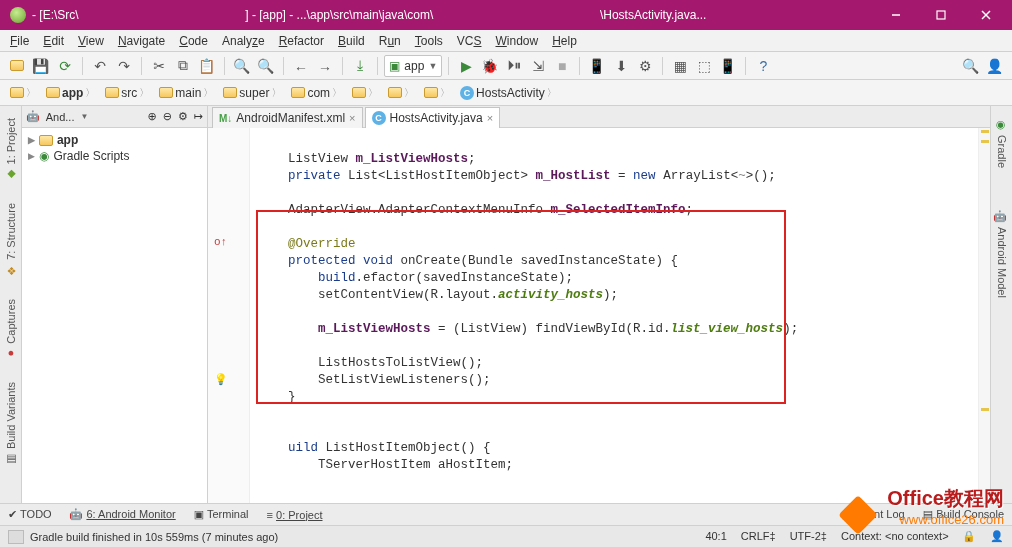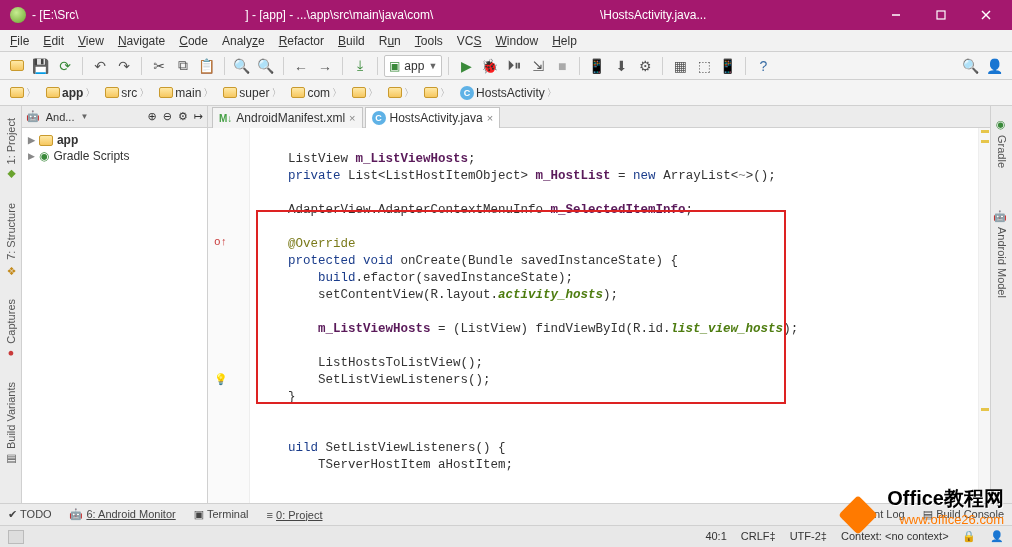--- a/index.html
+++ b/index.html
@@ -47,21 +47,21 @@
   .redbox { position: absolute; border: 2px solid #d22; pointer-events: none; }
   .rightstrips { width: 22px; background: #ececec; border-left: 1px solid #d0d0d0; display: flex; flex-direction: column; align-items: center; padding-top: 6px; gap: 30px; }
   .errstrip { width: 12px; background: #f6f6f6; border-left: 1px solid #eee; position: relative; }
   .errtick { position: absolute; right: 1px; width: 8px; height: 3px; }
   .bottombar1 { height: 22px; background: #ececec; border-top: 1px solid #d0d0d0; display: flex; align-items: center; padding: 0 8px; font-size: 11px; color: #444; gap: 18px; }
   .bottombar1 .right { margin-left: auto; display: flex; gap: 18px; align-items: center; }
   .statusbar { height: 22px; background: #e8e8e8; border-top: 1px solid #d0d0d0; display: flex; align-items: center; padding: 0 8px; font-size: 11px; color: #333; }
   .statusbar .st-icon { width: 16px; height: 14px; background: #ddd; border: 1px solid #bbb; margin-right: 6px; }
   .statusbar .sright { margin-left: auto; display: flex; gap: 14px; }
   .watermark { position: absolute; right: 8px; bottom: 20px; text-align: right; }
-  .watermark .t1 { color: #000000; font-weight: bold; font-size: 20px; text-shadow: 1px 1px #fff; }
+  .watermark .t1 { color: #b91c1c; font-weight: bold; font-size: 20px; text-shadow: 1px 1px #fff; }
   .watermark .t2 { color: #ff7a00; font-size: 13px; }
   .hex { width: 28px; height: 28px; background: #ff7a00; transform: rotate(45deg); position: absolute; right: 140px; bottom: 18px; border-radius: 4px; }
   svg { display: block; }
 </style>
 </head>
 <body>
 
 <div class="titlebar">
   <div class="app-icon"></div>
   <span class="ttxt">- [E:\Src\</span>
@@ -278,21 +278,21 @@
 <span>        </span><span class="kw">build</span><span>.efactor(savedInstanceState);</span>
 <span>        </span><span>setContentView(R.layout.</span><span class="fld str">activity_hosts</span><span>);</span>
 
 <span>        </span><span class="fld">m_ListViewHosts</span><span> = (ListView) findViewById(R.id.</span><span class="fld str">list_view_hosts</span><span>);</span>
 
 <span>        </span><span>ListHostsToListView();</span>
 <span>        </span><span>SetListViewListeners();</span>
 <span>    </span><span>}</span>
 
 
-<span>    </span><span class="kw">uild</span><span> SetListViewListeners() {</span>
+<span>    </span><span class="kw">uild</span><span> ListHostItemObject() {</span>
 <span>        </span><span>TServerHostItem aHostItem;</span>
         <div class="redbox" style="left:6px;top:82px;width:530px;height:194px"></div>
       </div>
       <div class="errstrip">
         <div class="errtick" style="top:2px;background:#e6c54a"></div>
         <div class="errtick" style="top:12px;background:#e6c54a"></div>
         <div class="errtick" style="top:280px;background:#e6c54a"></div>
       </div>
     </div>
   </div>
@@ -315,20 +315,21 @@
   <span>▣ <span>Terminal</span></span>
   <span>≡ <u>0: Project</u></span>
   <div class="right">
     <span>▤ <span>Event Log</span></span>
     <span>▤ <span>Build Console</span></span>
   </div>
 </div>
 
 <div class="statusbar">
   <div class="st-icon"></div>
+  <span>Gradle build finished in 10s 559ms (7 minutes ago)</span>
   <div class="sright">
     <span>40:1</span>
     <span><span>CRLF</span>‡</span>
     <span><span>UTF-2</span>‡</span>
     <span>Context: &lt;no context&gt;</span>
     <span>🔒</span>
     <span style="color:#c48a1a">👤</span>
   </div>
 </div>
 

